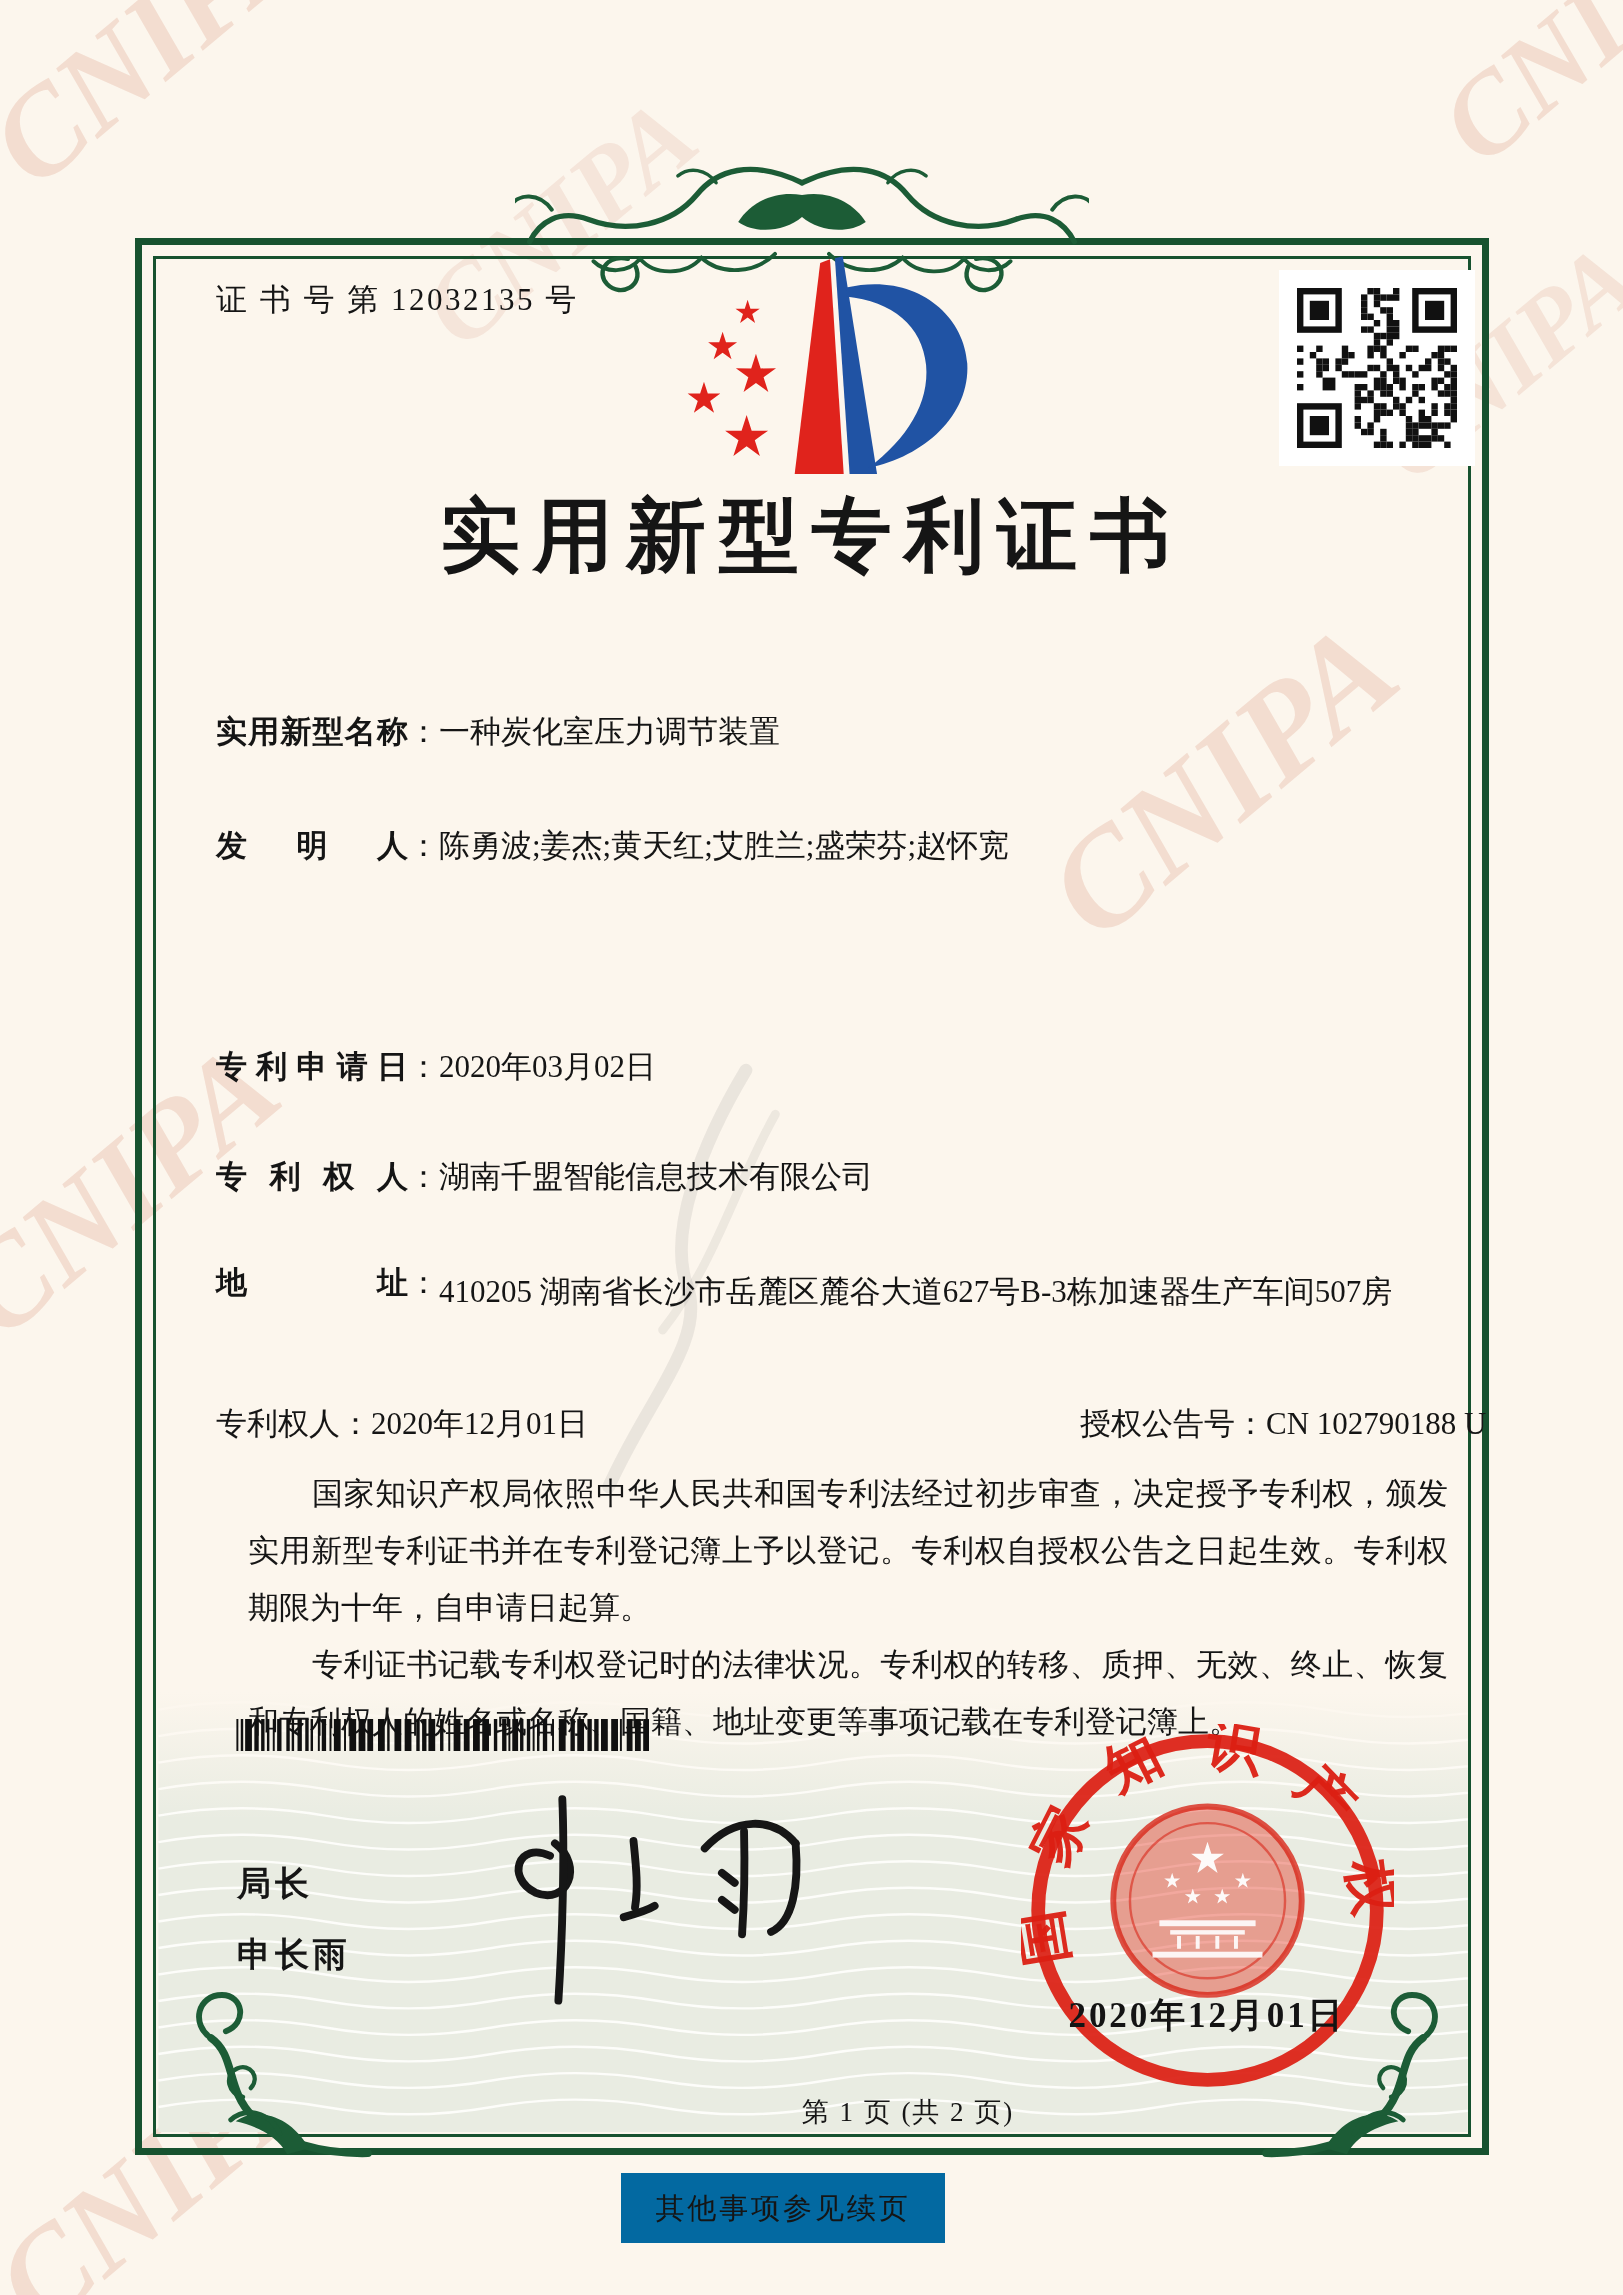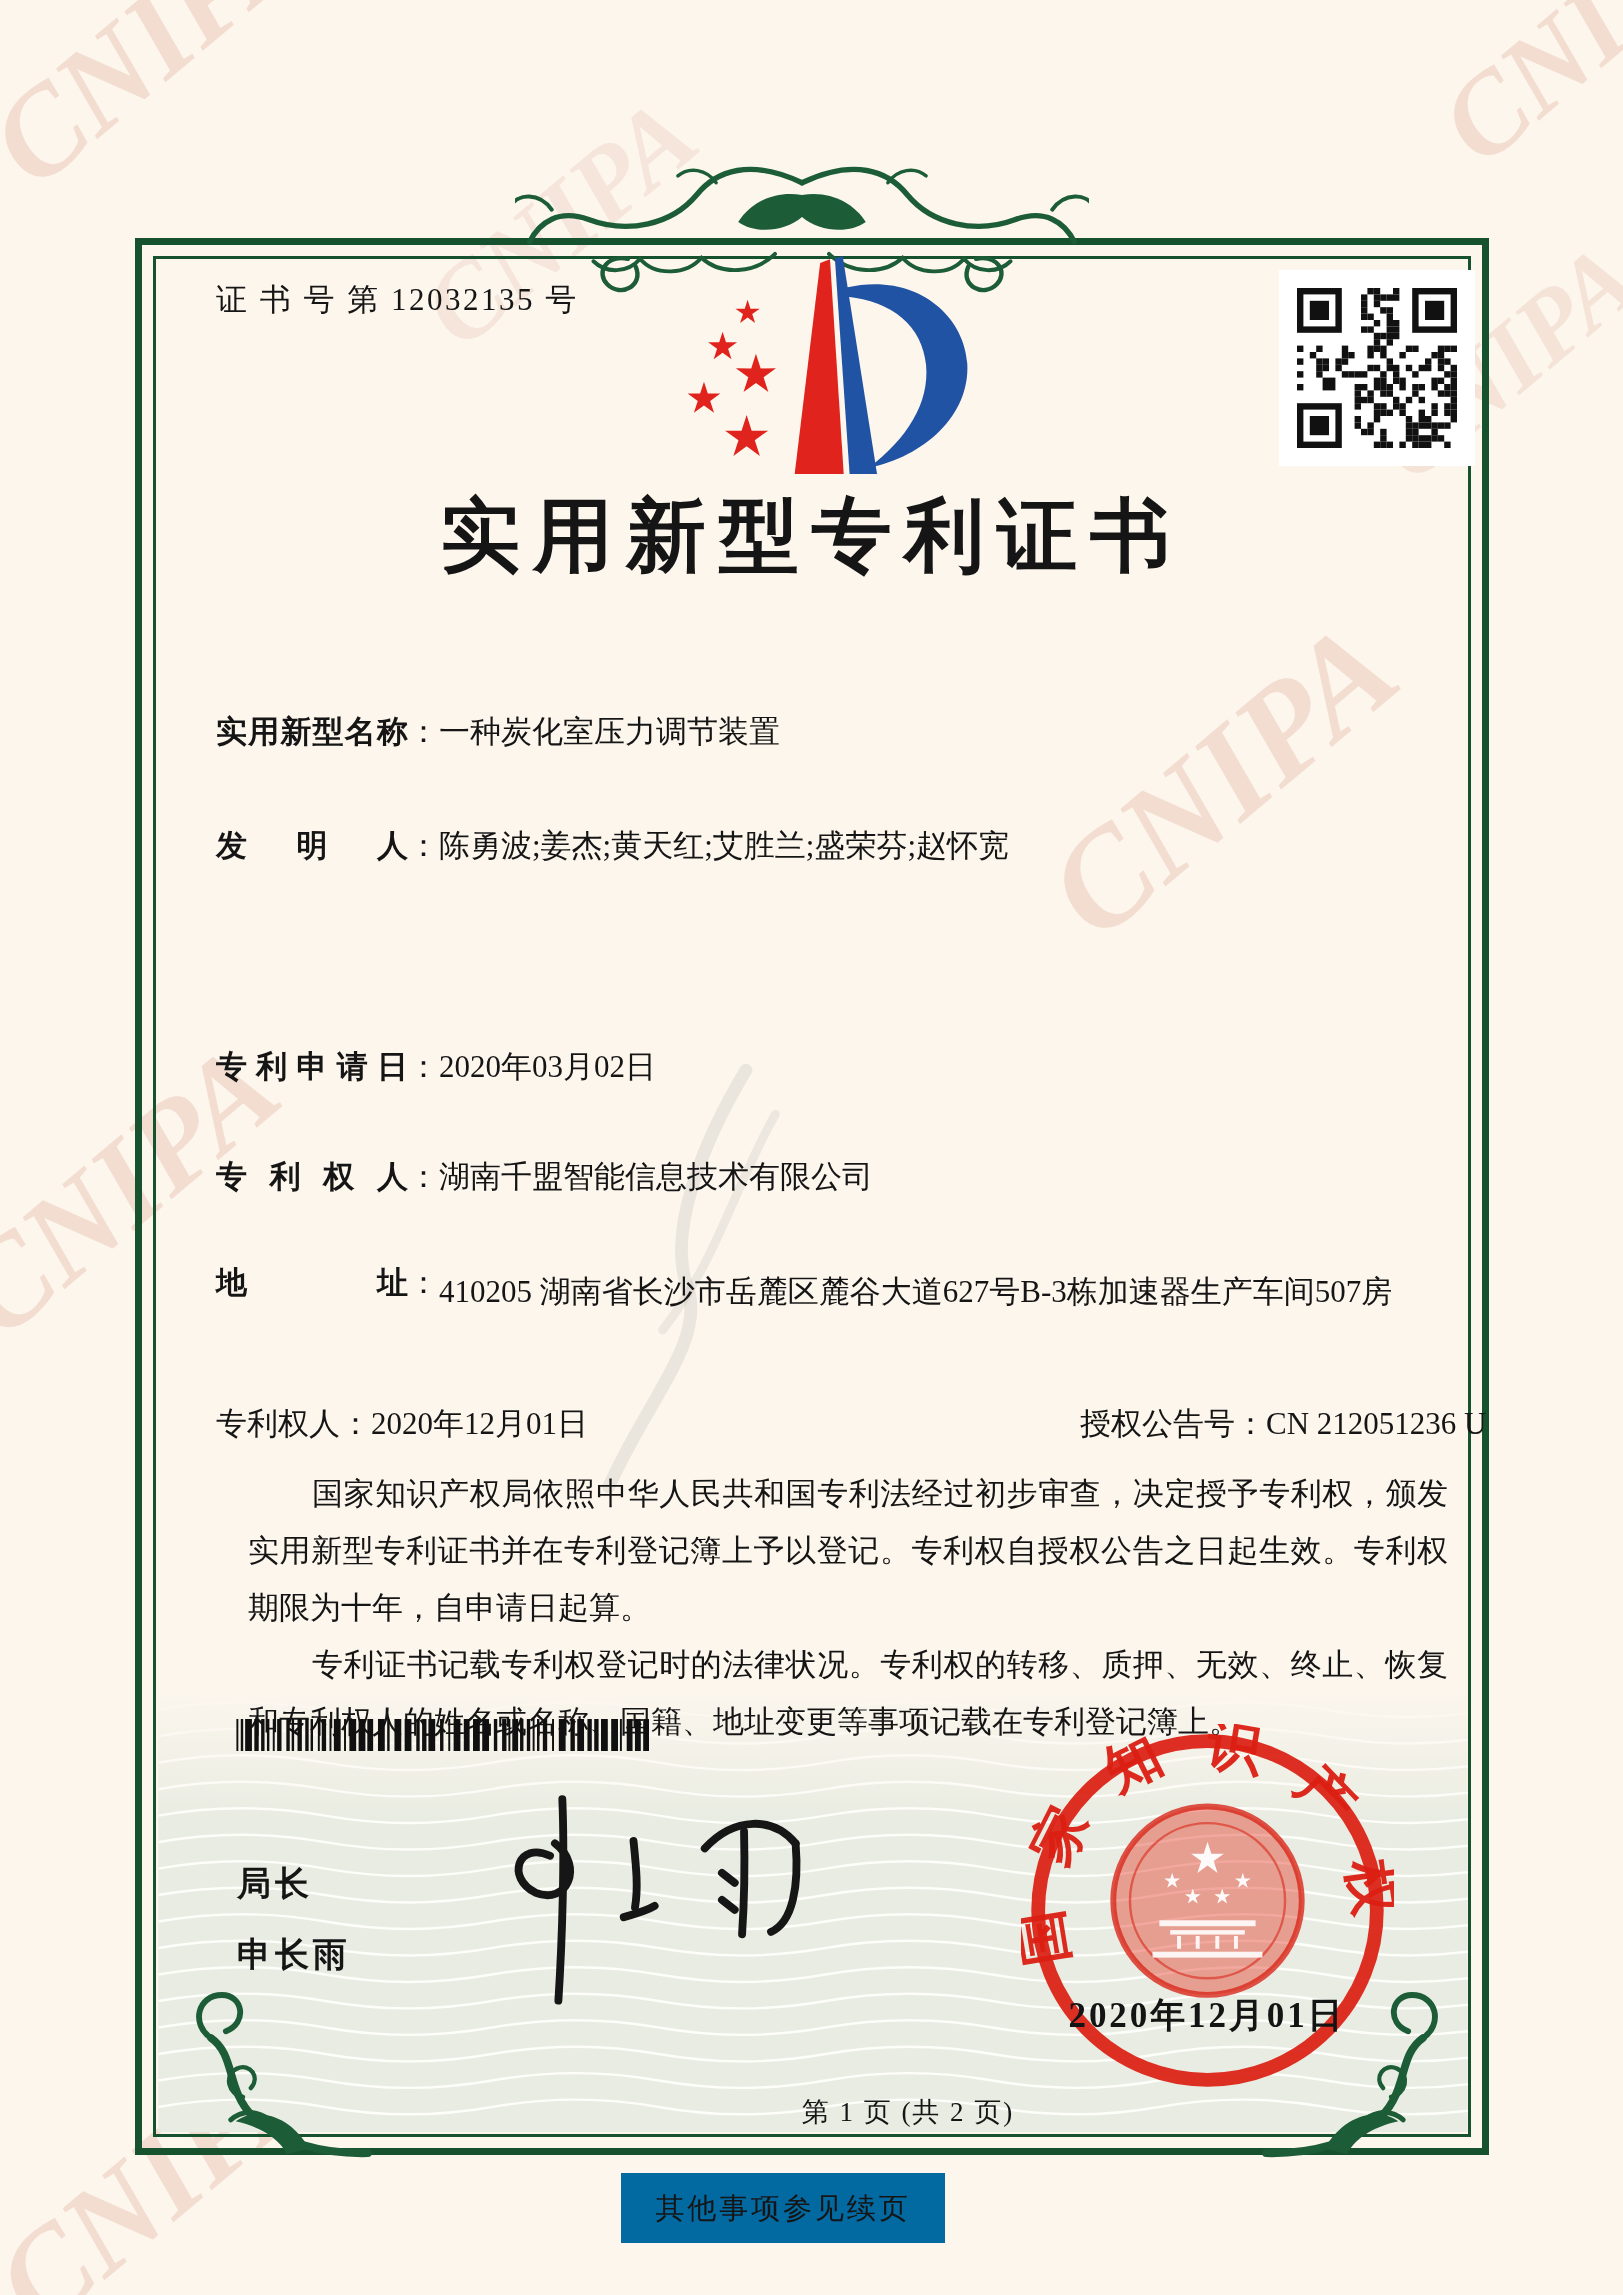--- a/index.html
+++ b/index.html
@@ -356,21 +356,21 @@
   </div>
   <div class="row r5">
     <span class="lbl">专利权人</span><span>：</span><span class="val">湖南千盟智能信息技术有限公司</span>
   </div>
   <div class="row r6">
     <span class="lbl">地址</span><span>：</span><span class="val val-wrap">410205 湖南省长沙市岳麓区麓谷大道627号B-3栋加速器生产车间507房</span>
   </div>
   <div class="row r7">
     <span>专利权人</span><span>：</span><span>2020年12月01日</span>
     <span class="grant2">
-      <span>授权公告号</span><span>：</span><span>CN 212051236 U</span>
+      <span>授权公告号</span><span>：</span><span>CN 102790188 U</span>
     </span>
   </div>
 
   <div class="paras">
     <p>国家知识产权局依照中华人民共和国专利法经过初步审查，决定授予专利权，颁发实用新型专利证书并在专利登记簿上予以登记。专利权自授权公告之日起生效。专利权期限为十年，自申请日起算。</p>
     <p>专利证书记载专利权登记时的法律状况。专利权的转移、质押、无效、终止、恢复和专利权人的姓名或名称、国籍、地址变更等事项记载在专利登记簿上。</p>
   </div>
 
   <svg id="barcode-svg" class="barcode" width="415" height="32" viewBox="0 0 846 66">
       <rect x="0" y="0" width="4" height="66" fill="#101010"></rect>

